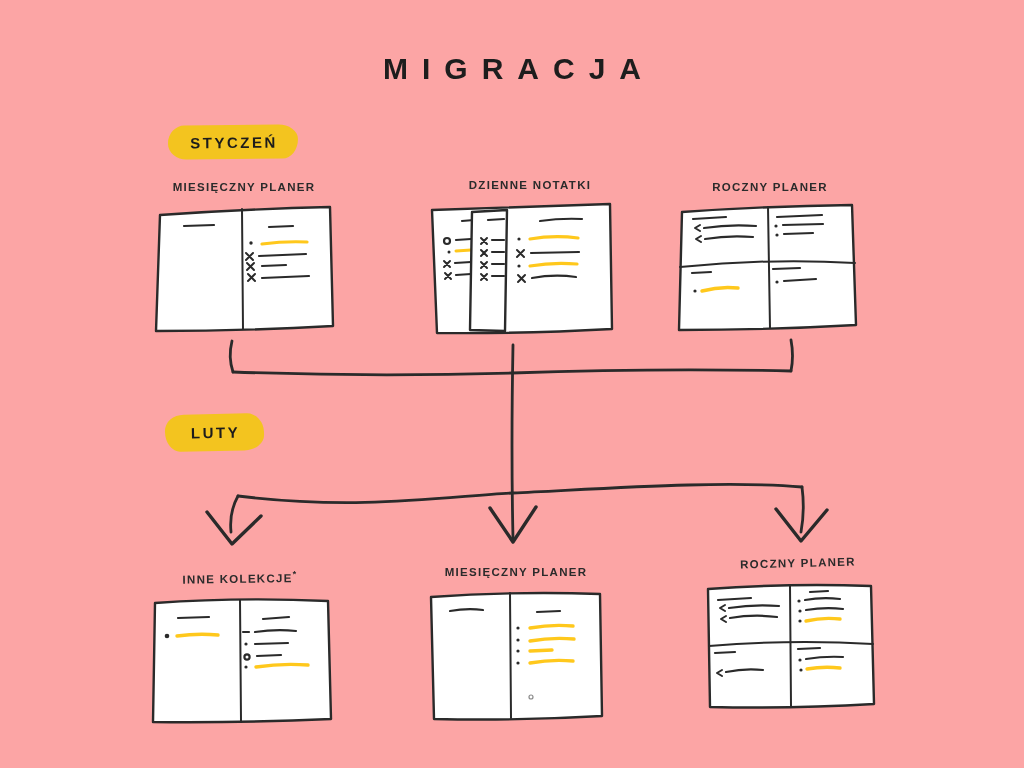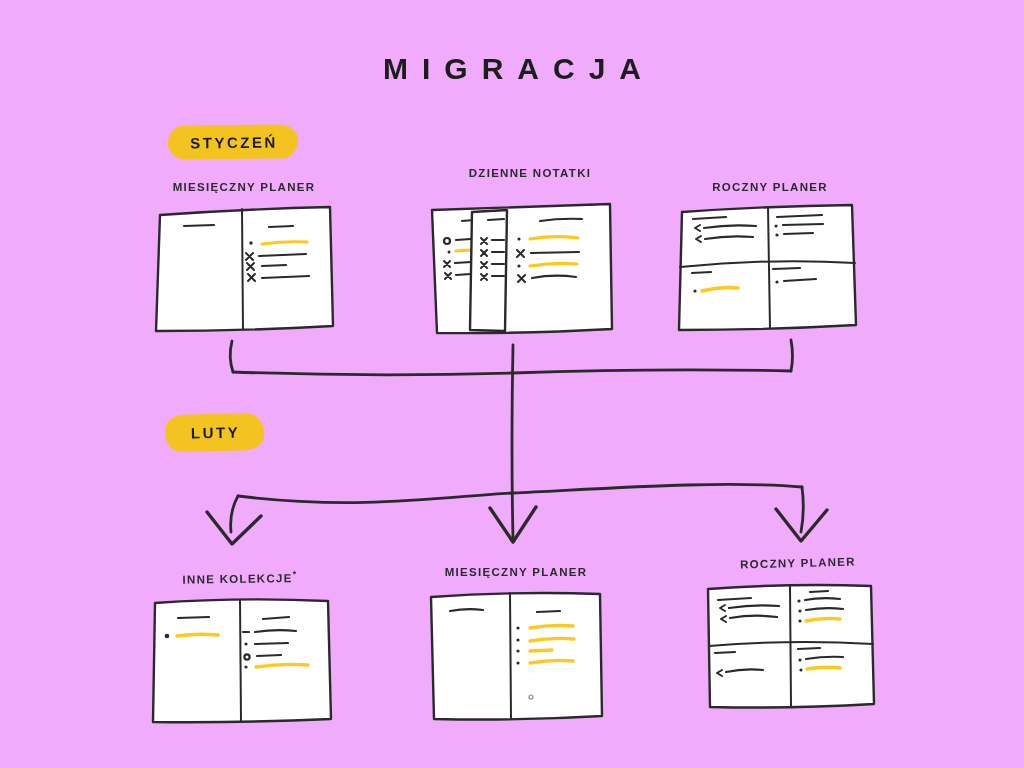--- a/index.html
+++ b/index.html
@@ -1,17 +1,17 @@
 <!DOCTYPE html>
 <html><head>
 <meta charset="utf-8">
 <style>
   html,body { margin:0; padding:0; background:#ffffff; }
   .stage {
-    position:relative; width:1024px; height:768px; background:#f0abfc;
+    position:relative; width:1024px; height:768px; background:#fca5a5;
     overflow:hidden; font-family:"Liberation Sans", sans-serif; color:#1f1f1f;
   }
   .sketch { position:absolute; left:0; top:0; }
 
   .title {
     position:absolute; left:0; right:0; top:52px; text-align:center;
     font-size:30px; font-weight:600; letter-spacing:14px; padding-left:14px;
     color:#1d1d1d;
   }
 
@@ -30,21 +30,21 @@
     border-radius:19px 17px 20px 15px / 16px 19px 15px 20px;
     transform:rotate(-1.2deg);
   }
 
   .nb-label {
     position:absolute; text-align:center; font-size:11.5px; font-weight:700;
     letter-spacing:1.3px; color:#2b2b2b; white-space:nowrap;
   }
   .nb-label sup { font-size:9px; }
   .lbl-tl { left:158px; top:181px; width:172px; }
-  .lbl-tm { left:440px; top:167px; width:180px; }
+  .lbl-tm { left:440px; top:179px; width:180px; }
   .lbl-tr { left:683px; top:181px; width:174px; }
   .lbl-bl { left:150px; top:570px; width:180px; transform:rotate(-0.8deg); }
   .lbl-bm { left:428px; top:566px; width:176px; }
   .lbl-br { left:710px; top:557px; width:176px; transform:rotate(-1.5deg); }
 </style>
 </head>
 <body>
 
 <div class="stage">
 

